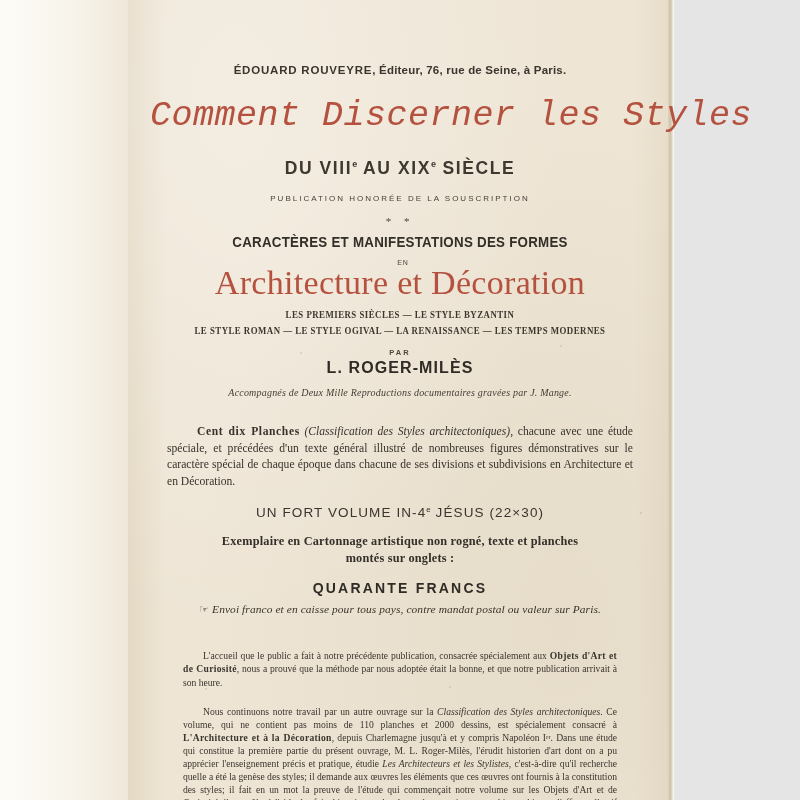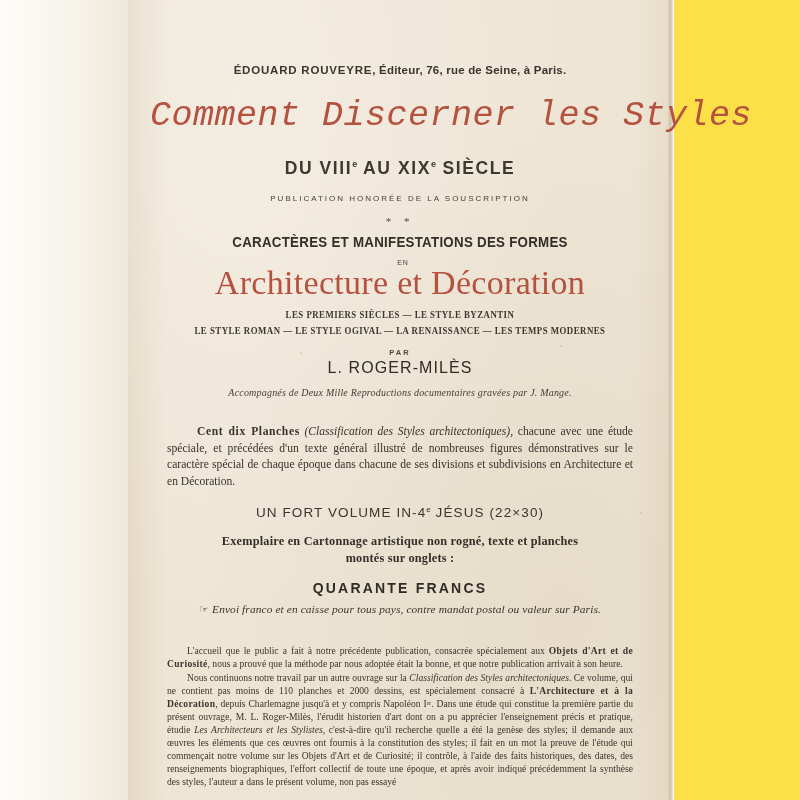--- a/index.html
+++ b/index.html
@@ -12,21 +12,21 @@
     height: 800px;
     overflow: hidden;
     font-family: "Liberation Serif", serif;
   }
 
   
   #scan {
     position: relative;
     width: 800px;
     height: 800px;
-    background: #fde047;
+    background: #e5e5e5;
   }
 
   
   .page-gutter {
     position: absolute;
     left: 0;
     top: 0;
     width: 128px;
     height: 800px;
     background: linear-gradient(to right, #fdfcf8 0%, #f7f3ea 60%, #efe8da 100%);
@@ -181,21 +181,21 @@
     font-family: "Liberation Sans", sans-serif;
     font-size: 7.5px;
     letter-spacing: 2px;
     color: #4d473e;
     font-weight: bold;
   }
   .author {
     margin-top: 2px;
     font-family: "Liberation Sans", sans-serif;
     font-size: 16px;
-    font-weight: normal;
+    font-weight: bold;
     letter-spacing: 1.1px;
     color: #2f2b25;
     white-space: nowrap;
   }
   .accompagnes {
     margin-top: 10px;
     font-family: "Liberation Serif", serif;
     font-style: italic;
     font-size: 10px;
     letter-spacing: 0.2px;
@@ -276,21 +276,21 @@
     margin-top: 11px;
     width: 466px;
     margin-left: auto;
     margin-right: auto;
     font-family: "Liberation Serif", serif;
     font-size: 9.6px;
     line-height: 1.36;
     text-align: justify;
     color: #3a352e;
   }
-  .body-text p { margin: 0; text-indent: 20px; }
+  .body-text p { margin: 16px; text-indent: 20px; }
   .body-text b { letter-spacing: 0.3px; }
   .body-text i { font-style: italic; }
 
   
   .speck {
     position: absolute;
     background: #b9ab91;
     border-radius: 50%;
     opacity: 0.45;
   }

